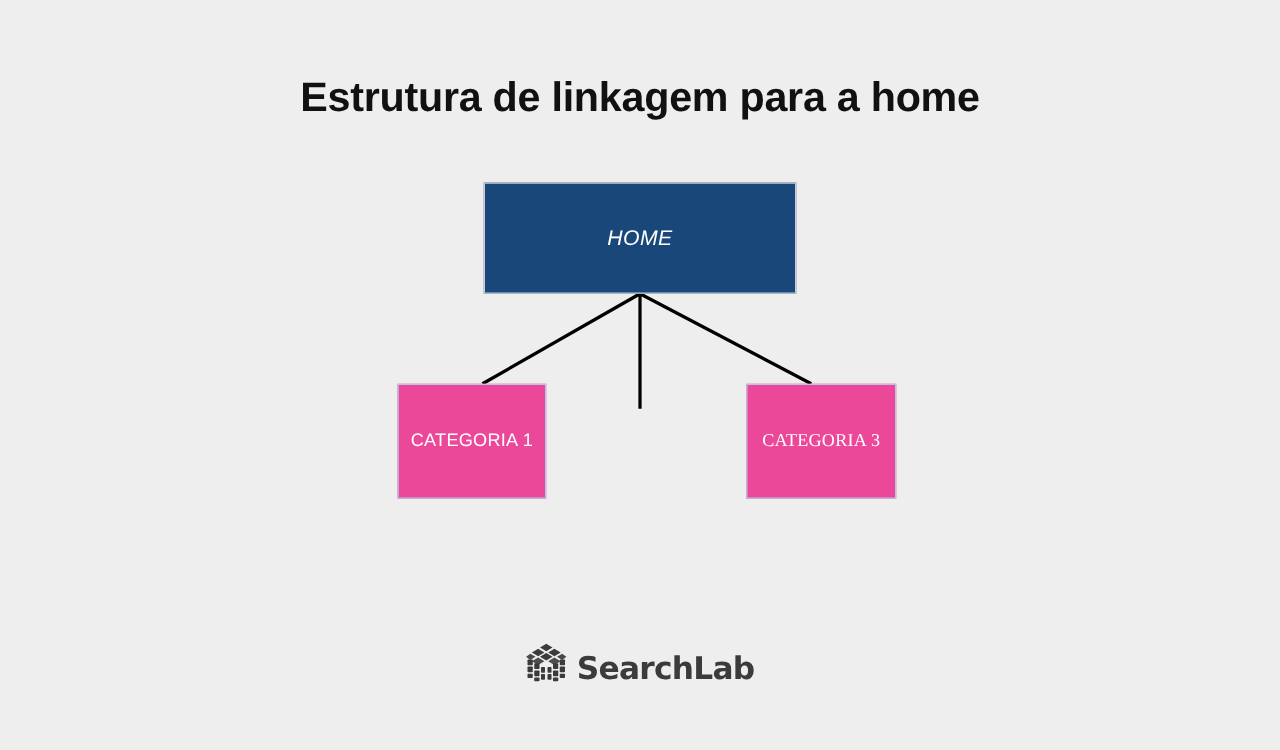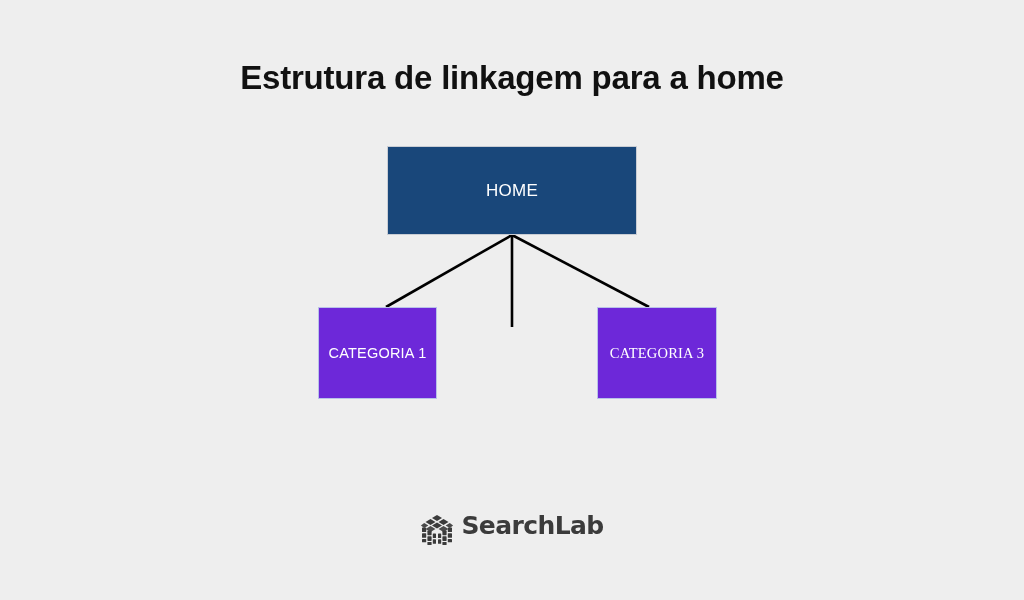--- a/index.html
+++ b/index.html
@@ -60,24 +60,25 @@
     color: #ffffff;
     font-family: "Liberation Sans", sans-serif;
     line-height: 1.25;
   }
 
   .node-root {
     background: #19477a;
     border: 1px solid #c9cdd4;
     font-size: 17px;
     letter-spacing: 0.3px;
+    font-style: italic;
   }
 
   .node-child {
-    background: #6d28d9;
+    background: #ec4899;
     border: 1px solid #b9c2e8;
     font-size: 14.5px;
     letter-spacing: 0.2px;
   }
 
   #node-home {
     left: 387px;
     top: 146px;
     width: 250px;
     height: 89px;
@@ -105,21 +106,21 @@
     font-family: Liberation Serif, serif;
   }
 
   
   #brand-logo {
     position: absolute;
     left: 0;
     top: 513px;
     width: 1024px;
     display: flex;
-    align-items: flex-start;
+    align-items: flex-end;
     justify-content: center;
     gap: 7px;
   }
 
   #brand-cube-icon {
     display: block;
     width: 34px;
     height: 34px;
   }
 

